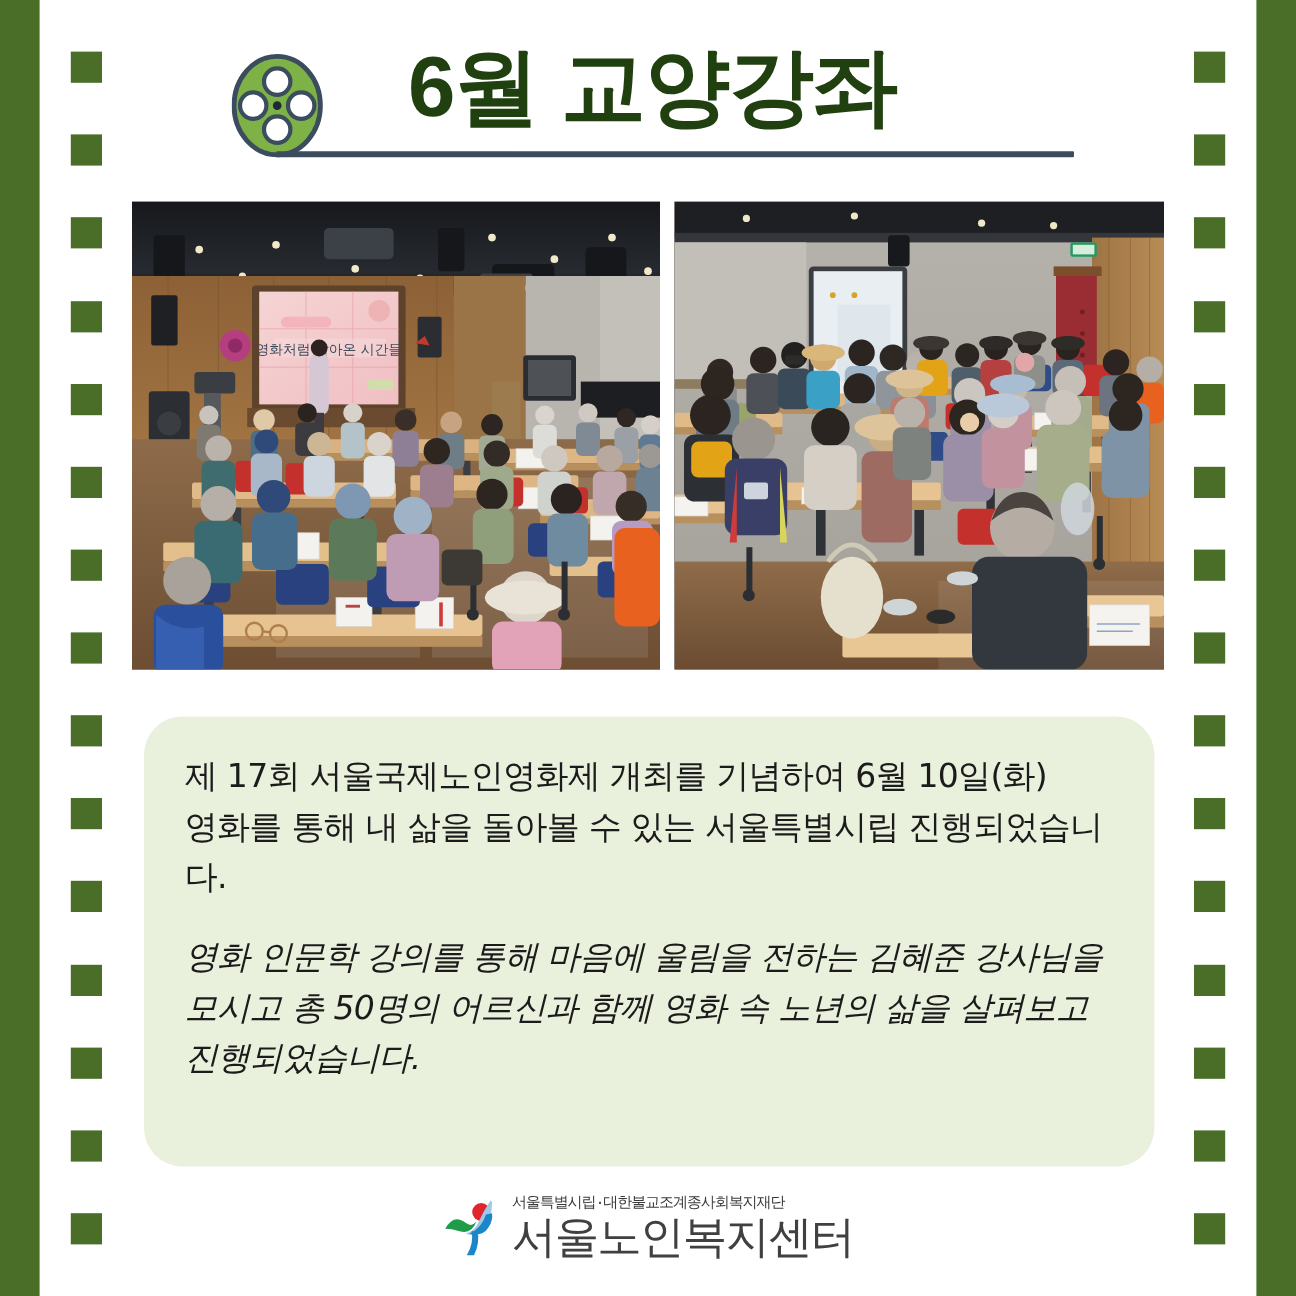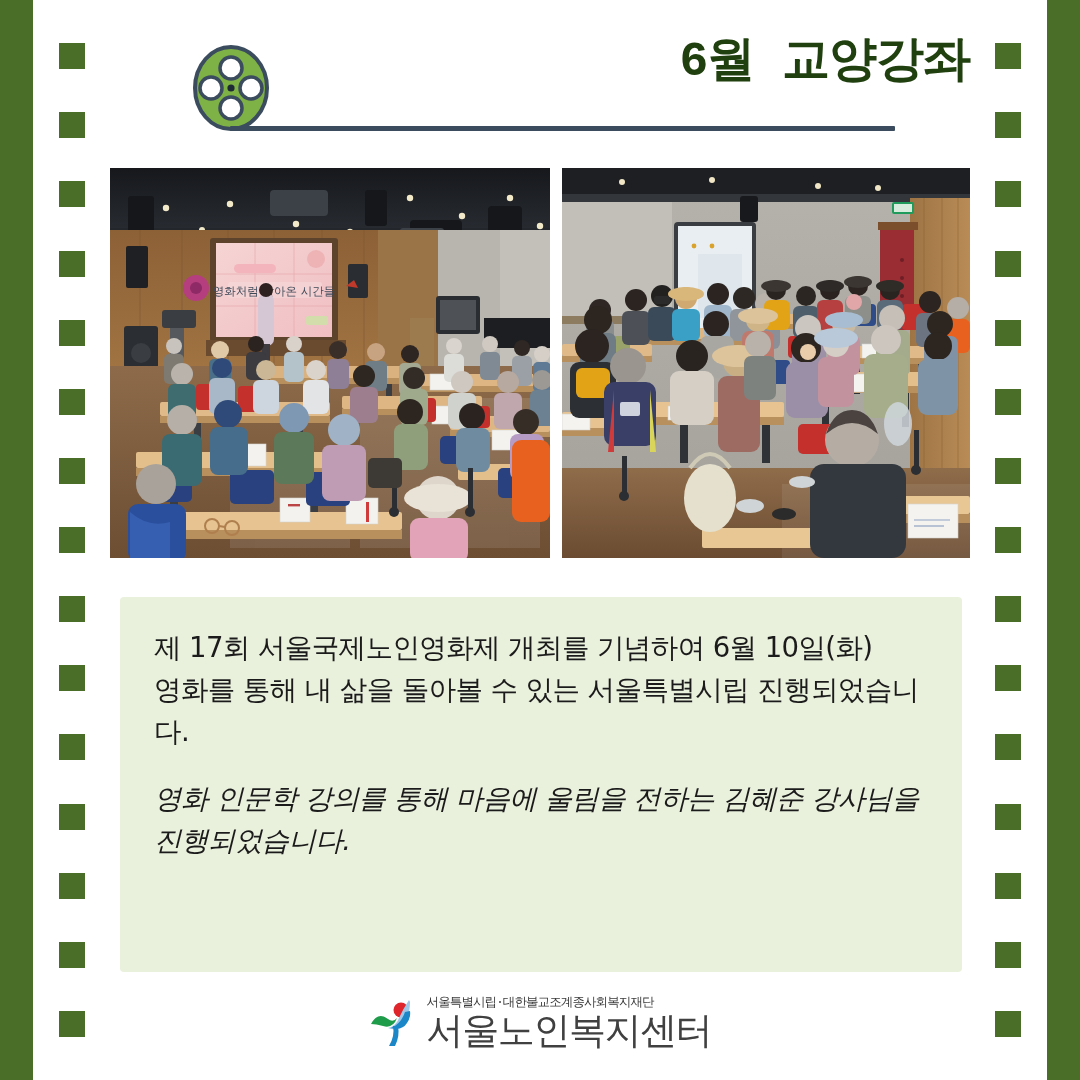--- a/index.html
+++ b/index.html
@@ -65,28 +65,28 @@
     top: 16px;
     width: 80px;
     height: 92px;
   }
 
   #title {
     position: absolute;
     left: 230px;
     top: 10px;
     width: 630px;
-    text-align: right;
-    font-size: 48px;
+    text-align: left;
+    font-size: 71px;
     font-weight: 700;
     color: #21400f;
     letter-spacing: -1px;
     line-height: 1;
     white-space: nowrap;
-    font-family: Liberation Mono, monospace;
+    font-family: Liberation Sans, sans-serif;
   }
 
   #title-rule {
     position: absolute;
     left: 120px;
     top: 98px;
     width: 665px;
     height: 5px;
     background: #3b4c5e;
     border-radius: 1px;
@@ -113,21 +113,21 @@
   .photo svg { display: block; width: 100%; height: 100%; }
 
   
   #content-box {
     position: absolute;
     left: 120px;
     top: 597px;
     width: 842px;
     height: 375px;
     background: #e9f0dc;
-    border-radius: 4px;
+    border-radius: 32px;
     box-sizing: border-box;
     padding: 30px 34px 26px 34px;
   }
   .para {
     color: #1b1b1b;
     font-size: 27.5px;
     line-height: 1.52;
     letter-spacing: -0.6px;
     font-family: "DejaVu Sans", "Liberation Sans", sans-serif;
     margin: 0 0 26px 0;
@@ -728,20 +728,21 @@
     </div>
   </div>
 
   <div id="content-box" style="background: rgb(233, 240, 220);">
     <p class="para">
       <span class="ln">제 17회 서울국제노인영화제 개최를 기념하여 6월 10일(화)</span>
       <span class="ln">영화를 통해 내 삶을 돌아볼 수 있는 서울특별시립 진행되었습니다.</span>
     </p>
     <p class="para">
       <span class="ln">영화 인문학 강의를 통해 마음에 울림을 전하는 김혜준 강사님을</span>
+      <span class="ln">모시고 총 50명의 어르신과 함께 영화 속 노년의 삶을 살펴보고</span>
       <span class="ln">진행되었습니다.</span>
     </p>
   </div>
 
   <div id="footer-logo">
     <div id="logo-mark">
       <svg viewBox="0 0 52 50" xmlns="http://www.w3.org/2000/svg">
         <circle cx="32" cy="12" r="7.5" fill="#e0262d"></circle>
         <path d="M2 26 q7 -13 17 -5 q5 4 9 -1 q-4 11 -14 8 q-7 -2 -12 -2z" fill="#1f9c4a"></path>
         <path d="M40 2 q-6 9 -10 18 q-3 8 -11 10 q10 4 16 -4 q6 -9 6 -22z" fill="#9ec7e8"></path>

